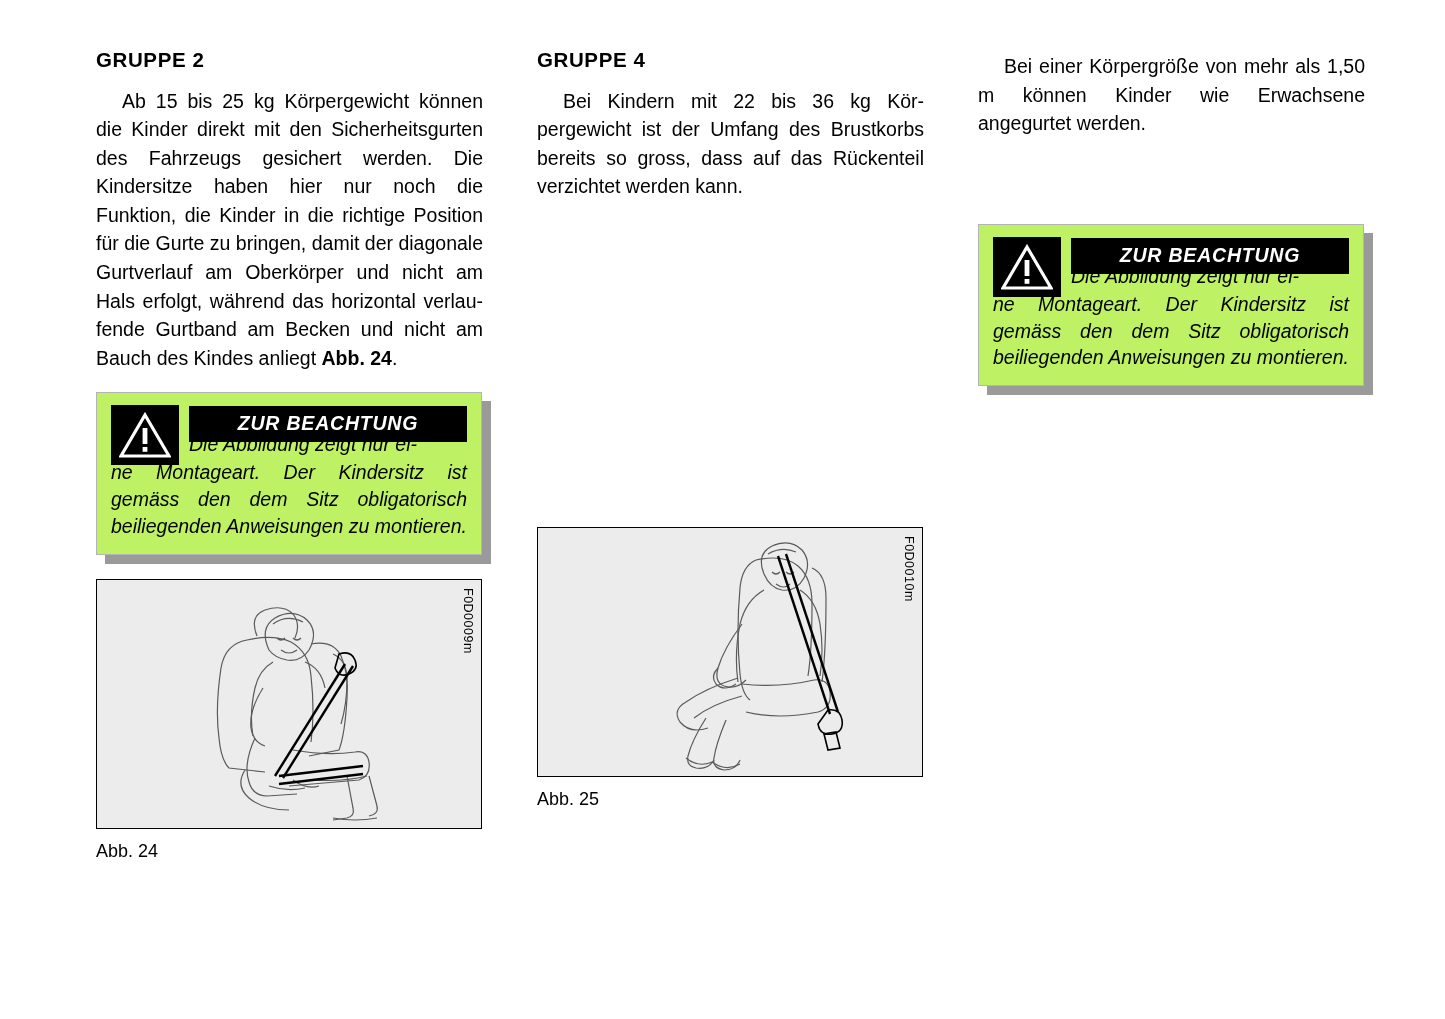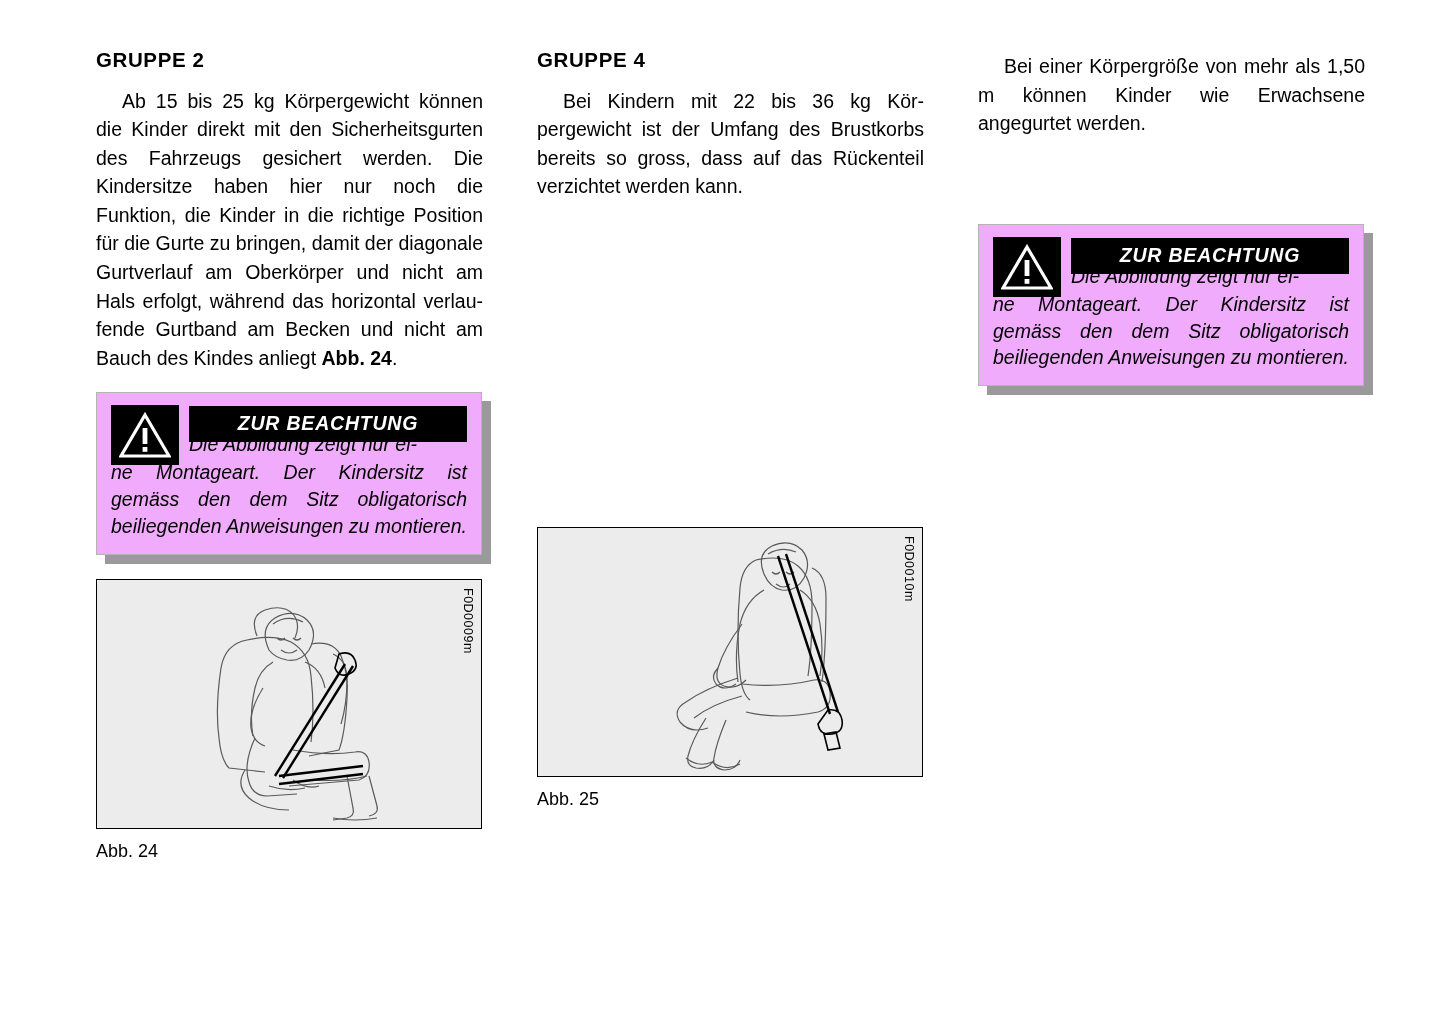--- a/index.html
+++ b/index.html
@@ -59,21 +59,21 @@
   .warnbox .shadow {
     position: absolute;
     left: 9px;
     top: 9px;
     width: 100%;
     height: 100%;
     background: #9a9a9a;
   }
   .warnbox .inner {
     position: relative;
-    background: #f0abfc;
+    background: #bef264;
     border: 1px solid #b4b4b4;
     padding: 12px 14px 14px 14px;
     box-sizing: border-box;
   }
   .warnbox .head {
     display: flex;
     align-items: flex-start;
     gap: 10px;
   }
   .warn-triangle {

